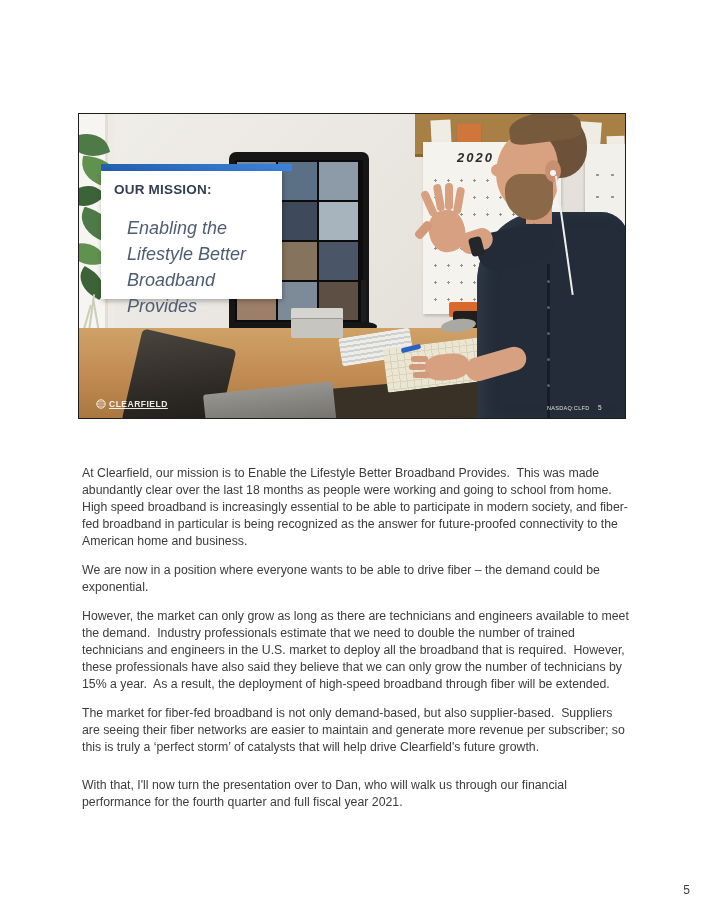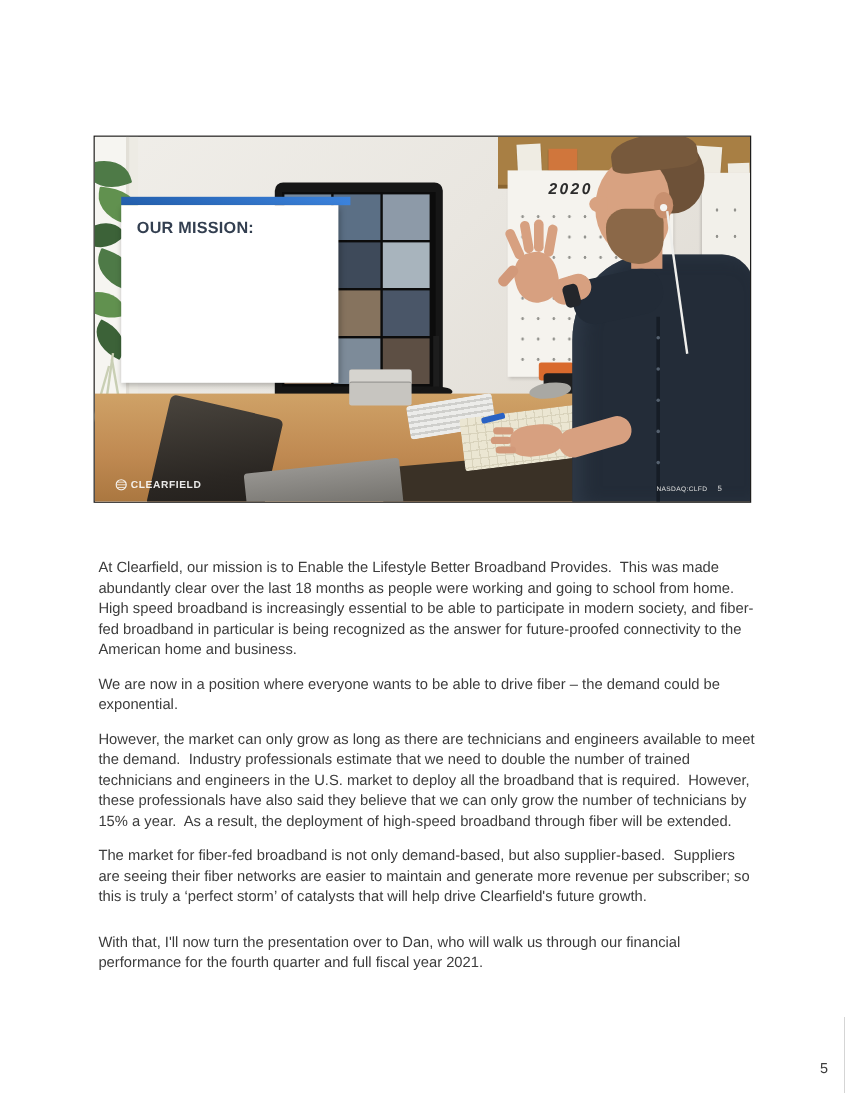--- a/index.html
+++ b/index.html
@@ -78,26 +78,26 @@
   .wrist{left:380px;top:116px;width:34px;height:22px;background:#d7a080;border-radius:11px;transform:rotate(-18deg);}
   .watch{left:391px;top:123px;width:13px;height:19px;background:#23262b;border-radius:4px;transform:rotate(-15deg);}
   .palm{left:350px;top:96px;width:36px;height:42px;background:#d7a080;border-radius:45%;transform:rotate(-14deg);}
   .finger{position:absolute;width:8px;height:27px;background:#d7a080;border-radius:4px;}
   .thumb{left:340px;top:106px;width:9px;height:20px;background:#d2997a;border-radius:4px;transform:rotate(42deg);}
   .forearm-l{left:386px;top:238px;width:62px;height:24px;background:#d7a080;border-radius:12px;transform:rotate(-16deg);}
   .palm-l{left:346px;top:240px;width:44px;height:26px;background:#d7a080;border-radius:40%;transform:rotate(-6deg);}
   .finger-l{position:absolute;width:17px;height:6px;background:#d2997a;border-radius:3px;}
   
   .accent-bar{left:22px;top:50px;width:191px;height:7px;background:linear-gradient(90deg,#2460ae 0%,#3b82dc 100%);}
-  .mission-card{left:22px;top:57px;width:181px;height:148px;background:#ffffff;box-shadow:1px 2px 5px rgba(0,0,0,.28);}
+  .mission-card{left:22px;top:57px;width:181px;height:128px;background:#ffffff;box-shadow:1px 2px 5px rgba(0,0,0,.28);}
   .kicker{position:absolute;left:13px;top:11px;font-size:13.5px;font-weight:bold;color:#333F50;letter-spacing:.2px;}
   .headline{position:absolute;left:26px;top:44px;font-size:18px;font-style:italic;line-height:26px;color:#4d5d72;white-space:pre-line;}
   
   .brand{left:17px;top:285px;display:flex;align-items:center;gap:3px;color:#fbfbfa;opacity:.92;}
-  .brand-text{font-size:8.5px;font-weight:bold;letter-spacing:.5px;}
+  .brand-text{font-size:8.5px;font-weight:bold;letter-spacing:.5px;text-decoration:underline;}
   .ticker{left:468px;top:291px;font-size:5.5px;color:#f2f2f0;letter-spacing:.3px;opacity:.9;}
   .slide-num{left:519px;top:290px;font-size:6.5px;color:#f2f2f0;opacity:.9;}
   
   .script{position:absolute;left:82px;top:465px;width:550px;}
   .script p{margin:0 0 12px 0;font-size:12.3px;line-height:17px;color:#3c3c3c;white-space:pre-wrap;}
   .script p.last{margin-top:21px;}
   .page-num{position:absolute;right:14px;top:883px;font-size:12px;color:#3d3d3d;}
 </style>
 </head>
 <body>
@@ -198,20 +198,24 @@
       <div class="ph forearm-l"></div>
       <div class="ph palm-l"></div>
       <div class="finger-l" style="left:332px;top:242px;"></div>
       <div class="finger-l" style="left:330px;top:250px;"></div>
       <div class="finger-l" style="left:334px;top:258px;"></div>
     </div>
 
     <div class="ph accent-bar"></div>
     <div class="ph mission-card">
       <div class="kicker">OUR MISSION:</div>
+      <div class="headline">Enabling the
+Lifestyle Better
+Broadband
+Provides</div>
     </div>
 
     <div class="ph brand">
       <span style="display:inline-flex;">
         <svg width="10" height="10" viewBox="0 0 10 10">
           <circle cx="5" cy="5" r="4.2" fill="none" stroke="#fbfbfa" stroke-width="1"></circle>
           <path d="M1 5h8 M2 2.8h6 M2 7.2h6" stroke="#fbfbfa" stroke-width=".7" fill="none"></path>
         </svg>
       </span>
       <span class="brand-text">CLEARFIELD</span>

